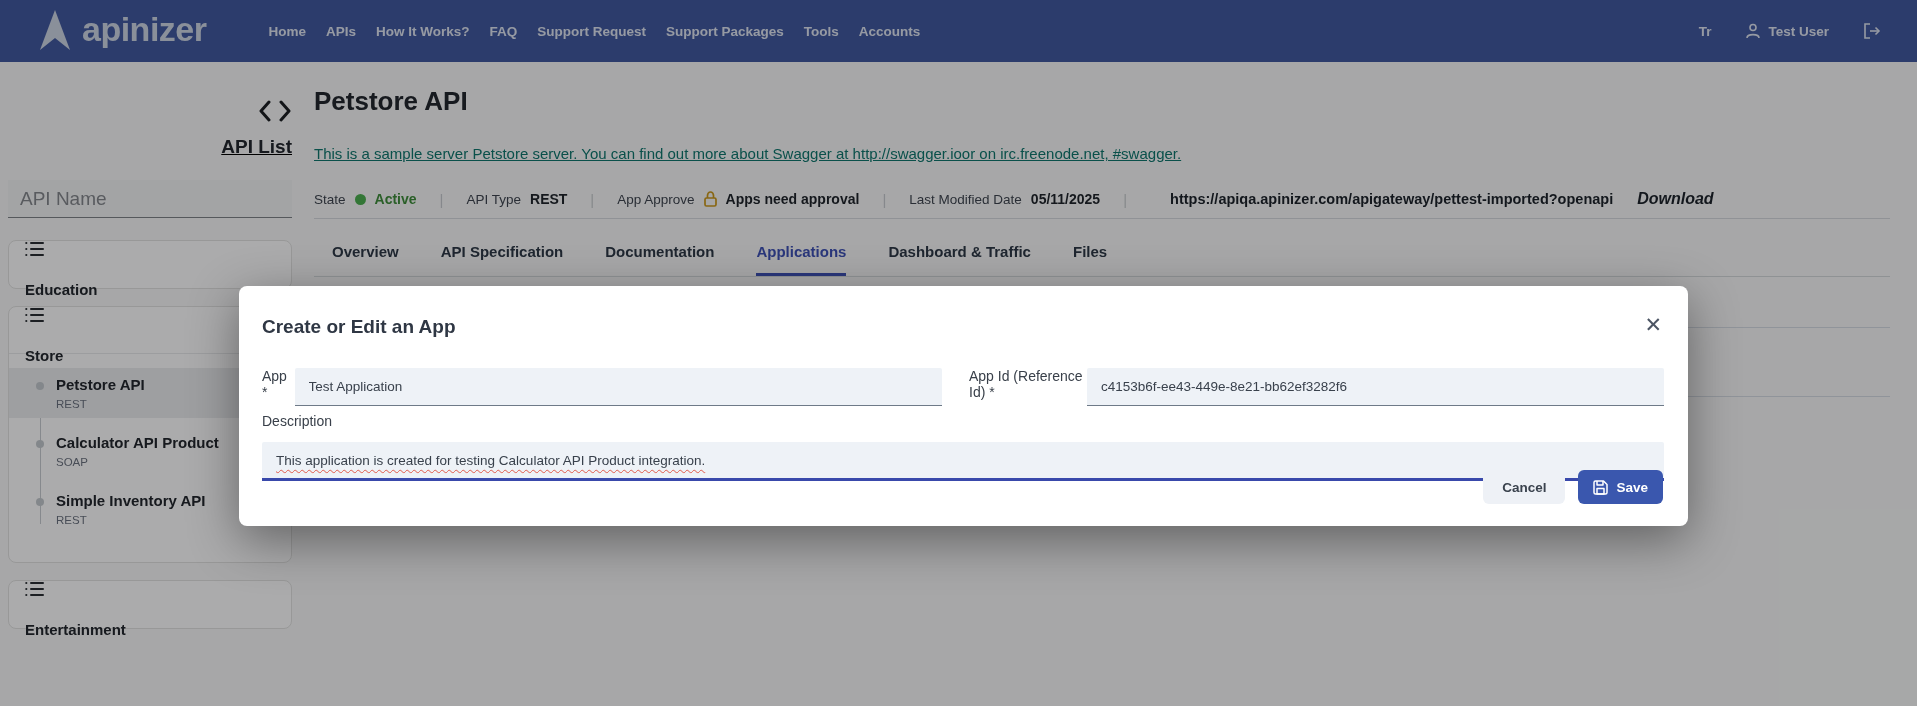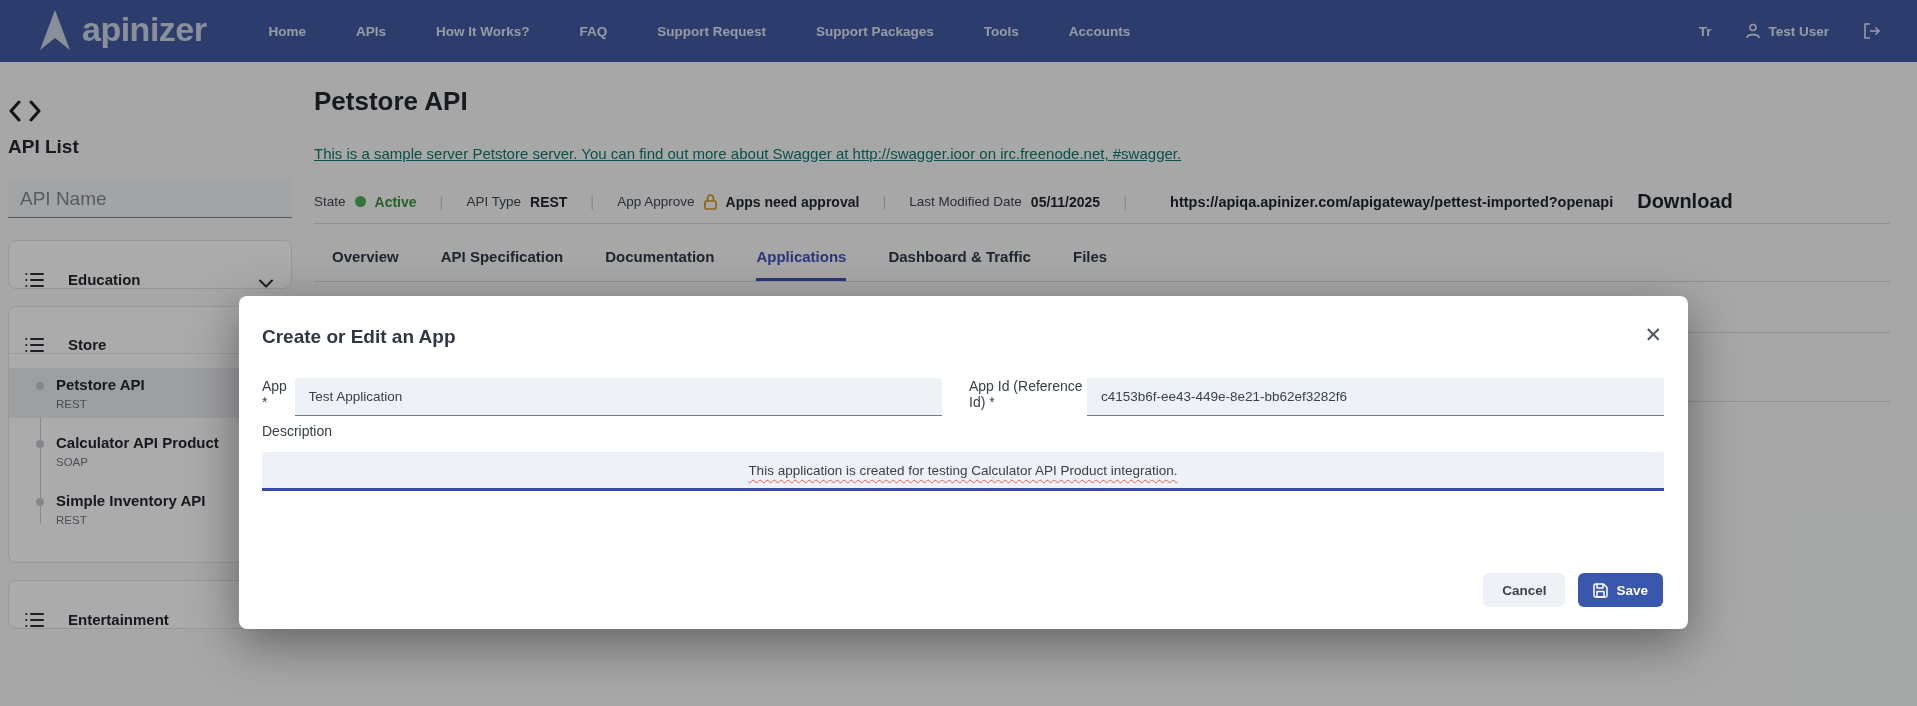--- a/index.html
+++ b/index.html
@@ -3,36 +3,36 @@
 <meta charset="utf-8">
 <style>
   * { margin:0; padding:0; box-sizing:border-box; }
   html,body { width:1917px; height:706px; overflow:hidden; }
   body { font-family:"Liberation Sans", sans-serif; background:#f6f7f8; position:relative; }
 
   
   .navbar{ height:62px; background:#42599f; display:flex; align-items:center; padding:0 36px; }
   .brand{ display:flex; align-items:center; gap:8px; cursor:pointer; }
   .brand-text{ font-size:34px; font-weight:700; color:#ccd4e4; letter-spacing:-0.5px; line-height:1; padding-bottom:4px;}
-  .nav-links{ display:flex; align-items:center; gap:50px; margin-left:62px; }
+  .nav-links{ display:flex; align-items:center; gap:20px; margin-left:62px; }
   .nav-link{ color:#dde3f0; font-size:13.5px; font-weight:700; cursor:pointer; white-space:nowrap; }
   .nav-right{ margin-left:auto; display:flex; align-items:center; gap:34px; }
   .nav-right .nav-link{ display:flex; align-items:center; gap:7px; }
 
   
   .layout{ display:flex; width:100%; height:644px; }
   .sidebar{ width:302px; flex:0 0 302px; padding:38px 10px 0 8px; }
-  .sidebar-head{ text-align:left; }
+  .sidebar-head{ text-align:right;text-decoration:underline; }
   .code-icon{ display:inline-block; }
   .sidebar-title{ font-size:19px; font-weight:700; color:#23272e; margin-top:10px; }
   .api-name-input{ margin-top:22px; width:100%; height:38px; background:#f1f2f4; border:none; border-bottom:1px solid #7e8288; padding:0 12px; font-size:19px; color:#3a3f45; }
   .api-name-input::placeholder{ color:#83878d; }
   .side-card{ background:#fdfdfe; border:1px solid #e0e0e0; border-radius:8px; margin-top:17px; }
   .side-card.first{ margin-top:22px; }
-  .card-head{ display:flex; align-items:flex-end; gap:24px; padding:0 18px 0 16px; height:47px; cursor:pointer; }
+  .card-head{ display:flex; align-items:flex-start; gap:24px; padding:0 18px 0 16px; height:47px; cursor:pointer;flex-direction:column; }
   .card-head .label{ font-size:15px; font-weight:700; color:#23272e; }
   .card-head .chev{ margin-left:auto; }
   .store-head{ border-bottom:1px solid #e6e7ea; }
   .tree{ position:relative; padding:14px 0 20px 0; }
   .tree-line{ position:absolute; left:31px; top:34px; height:136px; width:1px; background:#c6cad0; }
   .tree-item{ position:relative; padding:8px 10px 8px 47px; cursor:pointer; margin-bottom:8px; }
   .tree-item.selected{ background:#e9ebee; }
   .tree-dot{ position:absolute; left:27px; top:14px; width:8px; height:8px; border-radius:50%; background:#c2c7cd; }
   .tree-name{ font-size:15px; font-weight:700; color:#23272e; }
   .tree-type{ font-size:11.5px; color:#6b7280; margin-top:5px; }
@@ -42,42 +42,42 @@
   .page-title{ font-size:26px; font-weight:700; color:#23272e; }
   .page-desc{ font-size:15px; color:#0f766e; margin-top:28px;text-decoration:underline; }
   .meta-row{ display:flex; align-items:center; margin-top:28px; font-size:13.5px; color:#3f4550; }
   .meta-item{ display:flex; align-items:center; gap:9px; white-space:nowrap; }
   .meta-val{ font-weight:700; color:#1f242b; font-size:14px; }
   .meta-sep{ color:#c6c9ce; margin:0 23px; font-size:15px; }
   .state-dot{ width:11px; height:11px; border-radius:50%; background:#4caf50; }
   .state-val{ color:#3f8d3c; font-weight:700; font-size:14px; }
   .approve-val{ font-weight:700; color:#1f242b; font-size:14px; }
   .meta-url{ font-weight:700; color:#1d232b; font-size:14.5px; margin-left:20px; cursor:pointer; }
-  .meta-download{ font-weight:700; color:#1d232b; font-size:20px; margin-left:24px; cursor:pointer; }
+  .meta-download{ font-weight:700; color:#1d232b; font-size:16px; margin-left:24px; cursor:pointer;font-style:italic; }
   .meta-divider{ border:none; border-top:1px solid #d5d8dd; margin-top:10px; }
   .tabs{ display:flex; gap:42px; margin-top:0; padding:24px 0 0 18px; border-bottom:1px solid #d3d7db; }
   .tab{ font-size:15px; font-weight:700; color:#2e3947; padding-bottom:13px; cursor:pointer; border-bottom:3px solid transparent; white-space:nowrap; }
   .tab.active{ color:#3f51b5; border-bottom-color:#3f51b5; }
   .bg-table-line{ border:none; border-top:1px solid #d5dae3; }
   .bg-table-line.l1{ margin-top:50px; }
   .bg-table-line.l2{ margin-top:68px; }
 
   
   .dim-overlay{ position:absolute; inset:0; background:rgba(0,0,0,0.32); z-index:50; }
-  .modal{ position:absolute; left:239px; top:296px; width:1449px; height:333px; background:#ffffff; border-radius:8px; box-shadow:0 14px 50px rgba(0,0,0,0.42); z-index:60; padding:30px 24px 0 23px; }
+  .modal{ position:absolute; left:239px; top:286px; width:1449px; height:240px; background:#ffffff; border-radius:8px; box-shadow:0 14px 50px rgba(0,0,0,0.42); z-index:60; padding:30px 24px 0 23px; }
   .modal-title{ font-size:19px; font-weight:700; color:#2f3744; }
   .modal-close{ position:absolute; right:26px; top:28px; font-size:21px; color:#4c5564; cursor:pointer; line-height:1; }
   .field-row{ display:flex; gap:27px; margin-top:30px; }
   .field{ display:flex; flex-direction:row; }
   .field.col-app{ width:680px; }
   .field.col-appid{ flex:1; }
   .field-label{ font-size:14px; color:#39404a; margin-bottom:12px; }
   .field-input{ height:38px; background:#eef2f7; border:none; border-bottom:1px solid #6e7a88; border-radius:2px 2px 0 0; padding:0 14px; font-size:13.5px; color:#39414c; width:100%; }
   .desc-block{ }
-  .desc-field{ height:39px; background:#eef2f7; border-bottom:3px solid #3949ab; border-radius:2px 2px 0 0; display:flex; align-items:center; padding:0 14px; cursor:text;justify-content:center; }
+  .desc-field{ height:39px; background:#eef2f7; border-bottom:3px solid #3949ab; border-radius:2px 2px 0 0; display:flex; align-items:center; padding:0 14px; cursor:text; }
   .squiggle{ font-size:13.5px; color:#39414c; text-decoration-line:underline; text-decoration-style:wavy; text-decoration-color:#e05a4b; text-decoration-thickness:1px; text-underline-offset:4px; }
   .modal-footer{ position:absolute; right:25px; bottom:22px; display:flex; gap:13px;align-items:center; }
   .btn{ height:34px; border:none; border-radius:6px; font-family:inherit; font-size:13.5px; font-weight:700; cursor:pointer; display:flex; align-items:center; }
   .btn-cancel{ background:#eef1f6; color:#3a424d; padding:0 19px; }
   .btn-save{ background:#3a57ae; color:#ffffff; padding:0 15px; gap:8px; }
 
   svg{ display:block; }
 </style>
 </head>
 <body>

